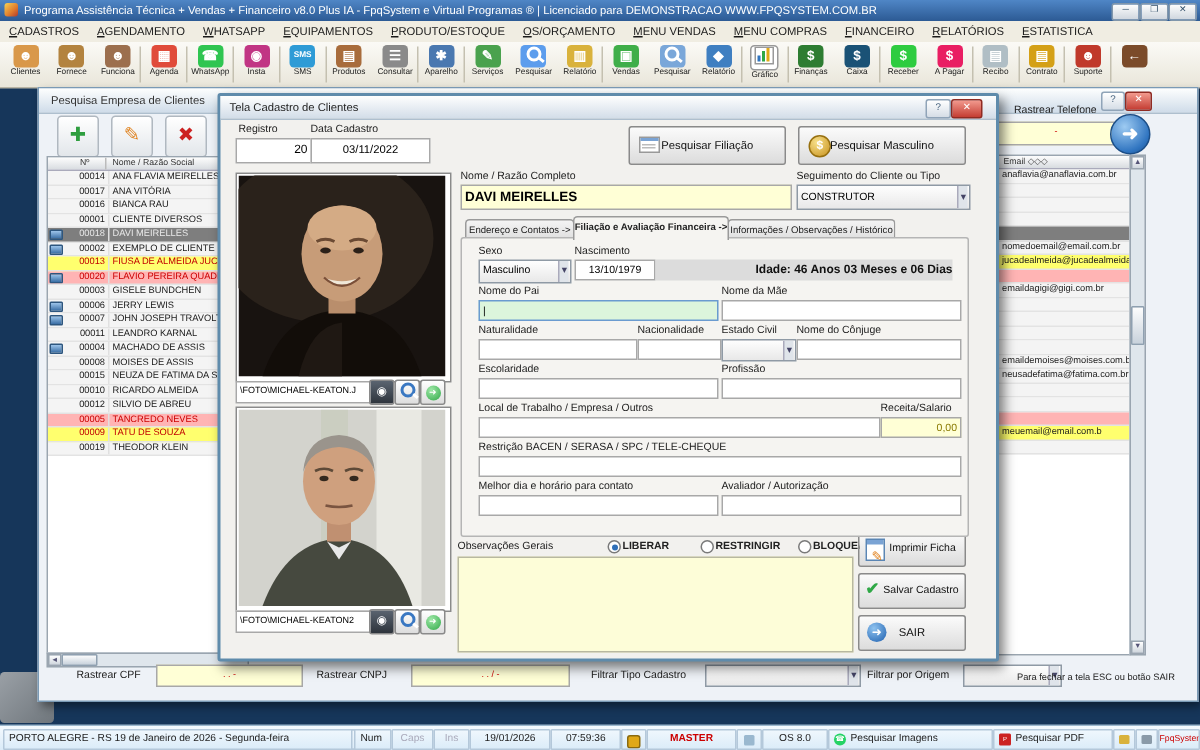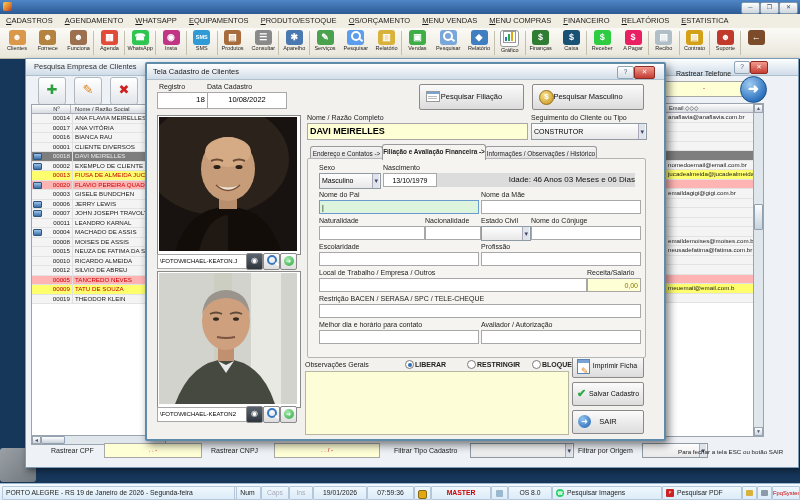--- a/index.html
+++ b/index.html
@@ -77,20 +77,21 @@
   .chev{position:absolute;font-size:24px;font-weight:bold;color:#a9c6dd;opacity:.75;}
 </style>
 </head>
 <body>
 
 <div class="abs" style="left:0;top:448px;width:36px;height:34px;background:linear-gradient(135deg,#9aa0a6,#6f767c);border-radius:3px;"></div>
 <div class="chev" style="left:763px;top:240px;">❯</div>
 
 <div id="titlebar" class="abs">
   <span class="logo"></span>
+  <span class="t nw">Programa Assistência Técnica + Vendas + Financeiro v8.0 Plus IA - FpqSystem e Virtual Programas ® | Licenciado para DEMONSTRACAO WWW.FPQSYSTEM.COM.BR</span>
   <span class="winbtn" style="left:741px;">─</span>
   <span class="winbtn" style="left:760px;">❐</span>
   <span class="winbtn" style="left:779px;">✕</span>
 </div>
 
 <div id="menubar" class="abs"><span class="menu-item">CADASTROS</span><span class="menu-item">AGENDAMENTO</span><span class="menu-item">WHATSAPP</span><span class="menu-item">EQUIPAMENTOS</span><span class="menu-item">PRODUTO/ESTOQUE</span><span class="menu-item">OS/ORÇAMENTO</span><span class="menu-item">MENU VENDAS</span><span class="menu-item">MENU COMPRAS</span><span class="menu-item">FINANCEIRO</span><span class="menu-item">RELATÓRIOS</span><span class="menu-item">ESTATISTICA</span><span class="menu-item">FERRAMENTAS</span><span class="menu-item">AJUDA</span></div>
 
 <div id="toolbar" class="abs">
     <div class="tb-item" style="left: 2px;">
       <div class="ico" style="background: rgb(217, 152, 74);">☻</div>
@@ -385,44 +386,44 @@
 </div>
 
 <div id="dialog" class="abs">
   <div id="dlg-title" class="abs">
     <span style="padding-left:6px;">Tela Cadastro de Clientes</span>
     <span class="smallbtn" style="left:470px;width:15px;">?</span>
     <span class="smallbtn closebtn" style="left:487px;width:19px;">✕</span>
   </div>
 
   <span class="fld-lbl" style="left:12px;top:19px;">Registro</span>
-  <span class="inp" style="left:10px;top:28px;width:45px;height:15px;text-align:right;font-size:8px;">18</span>
+  <span class="inp" style="left:10px;top:28px;width:45px;height:15px;text-align:right;font-size:8px;">20</span>
   <span class="fld-lbl" style="left:60px;top:19px;">Data Cadastro</span>
-  <span class="inp" style="left:60px;top:28px;width:74px;height:15px;text-align:center;font-size:7.5px;">10/08/2022</span>
+  <span class="inp" style="left:60px;top:28px;width:74px;height:15px;text-align:center;font-size:7.5px;">03/11/2022</span>
 
   <span class="btn" style="left:272px;top:20px;width:103px;height:24px;line-height:23px;"><i class="list-ico" style="position:absolute;left:6px;top:6px;"></i><span>Pesquisar Filiação</span></span>
   <span class="btn" style="left:385px;top:20px;width:110px;height:24px;line-height:23px;"><span class="coin" style="position:absolute;left:6px;top:5px;">$</span><span>Pesquisar  Masculino</span></span>
 
   <span class="fld-lbl" style="left:160px;top:50px;">Nome / Razão Completo</span>
   <span class="inp ylw" style="left:160px;top:59px;width:215px;height:15px;font-size:9px;font-weight:bold;line-height:15px;">DAVI MEIRELLES</span>
   <span class="fld-lbl" style="left:384px;top:50px;">Seguimento do Cliente ou Tipo</span>
   <span class="dd" style="left:384px;top:59px;width:110px;height:15px;line-height:15px;">CONSTRUTOR</span>
 
   <div id="tabs">
       <span class="tab" style="left: 163px; width: 71px; top: 82px;">Endereço e Contatos -&gt;</span>
       <span class="tab active" style="left: 235px; width: 102px; top: 80px;">Filiação e Avaliação Financeira -&gt;</span>
       <span class="tab" style="left: 338px; width: 110px; top: 82px;">Informações / Observações / Histórico</span>
     </div>
   <div class="panel" style="left:160px;top:94px;width:337px;height:198px;z-index:2;"></div>
 
   <span class="fld-lbl" style="left:172px;top:100px;z-index:3;">Sexo</span>
   <span class="dd" style="left:172px;top:109px;width:56px;height:14px;z-index:3;">Masculino</span>
   <span class="fld-lbl" style="left:236px;top:100px;z-index:3;">Nascimento</span>
   <span class="inp" style="left:236px;top:109px;width:48px;height:12px;text-align:center;z-index:3;">13/10/1979</span>
-  <span class="abs" style="left:290px;top:109px;width:198px;height:14px;background:#dcdcdc;z-index:3;font-size:8px;font-weight:normal;line-height:14px;text-align:right;color:#111;">Idade: 46 Anos 03 Meses e 06 Dias</span>
+  <span class="abs" style="left:290px;top:109px;width:198px;height:14px;background:#dcdcdc;z-index:3;font-size:8px;font-weight:bold;line-height:14px;text-align:right;color:#111;">Idade: 46 Anos 03 Meses e 06 Dias</span>
 
   <span class="fld-lbl" style="left:172px;top:127px;z-index:3;">Nome do Pai</span>
   <span class="inp" style="left:172px;top:136px;width:154px;height:12px;background:#dcf5dc;border-color:#6a9bd0;z-index:3;">|</span>
   <span class="fld-lbl" style="left:334px;top:127px;z-index:3;">Nome da Mãe</span>
   <span class="inp" style="left:334px;top:136px;width:154px;height:12px;z-index:3;"></span>
 
   <span class="fld-lbl" style="left:172px;top:153px;z-index:3;">Naturalidade</span>
   <span class="inp" style="left:172px;top:162px;width:100px;height:12px;z-index:3;"></span>
   <span class="fld-lbl" style="left:278px;top:153px;z-index:3;">Nacionalidade</span>
   <span class="inp" style="left:278px;top:162px;width:50px;height:12px;z-index:3;"></span>

